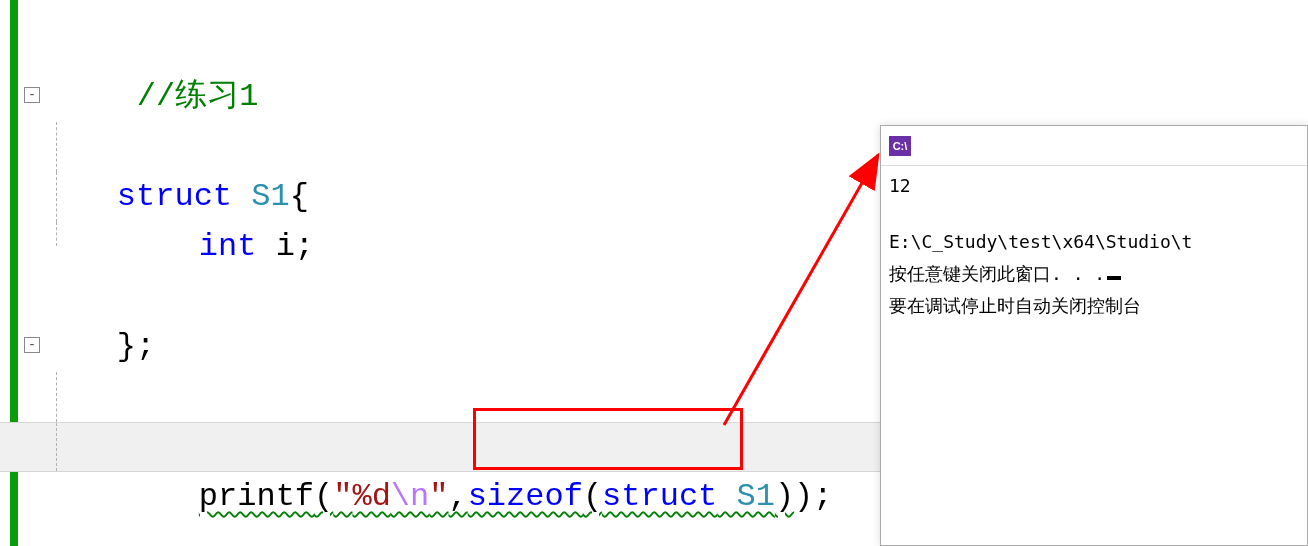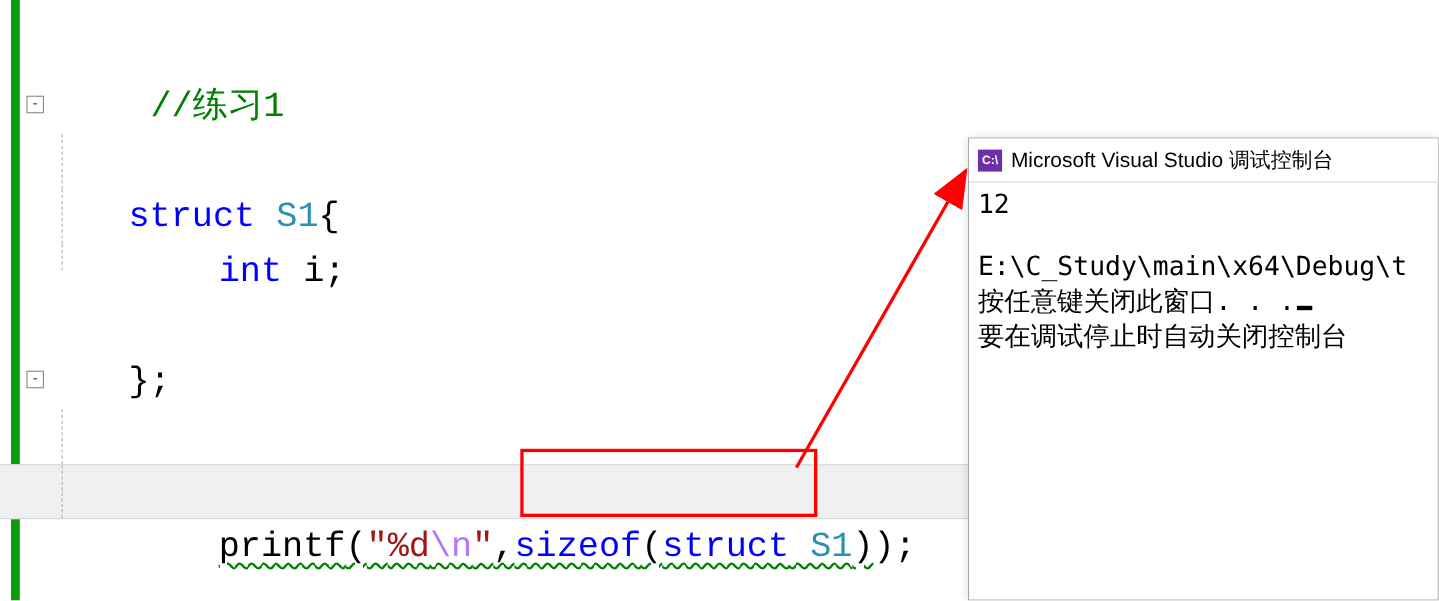--- a/index.html
+++ b/index.html
@@ -120,21 +120,21 @@
       font-family: Arial, sans-serif;
     }
     .console-title {
       font-family: "Microsoft YaHei", Arial, sans-serif;
       font-size: 19px;
       color: #000;
     }
     .console-body {
       padding: 4px 8px;
       font-family: "NSimSun", "SimSun", Consolas, monospace;
-      font-size: 24px;
+      font-size: 18px;
       line-height: 32px;
       color: #000;
     }
     .console-output { margin-bottom: 24px; }
     .cursor-block {
       display: inline-block;
       width: 14px;
       height: 4px;
       background: #000;
       vertical-align: baseline;
@@ -195,21 +195,20 @@
     <marker id="arrowhead" markerWidth="12" markerHeight="10" refX="11" refY="5" orient="auto">
       <polygon points="0 0, 12 5, 0 10" fill="#ff0000"></polygon>
     </marker>
   </defs>
   <line x1="8" y1="280" x2="162" y2="10" stroke="#ff0000" stroke-width="3" marker-end="url(#arrowhead)"></line>
 </svg>
 
 <div class="console-window">
   <div class="console-titlebar">
     <div class="console-icon">C:\</div>
-    <div class="console-title">Microsoft Visual Studio 调试控制台</div>
   </div>
   <div class="console-body">
     <div class="console-output">12</div>
-    <div>E:\C_Study\main\x64\Debug\t</div>
+    <div>E:\C_Study\test\x64\Studio\t</div>
     <div><span>按任意键关闭此窗口. . .</span><span class="cursor-block"></span></div>
     <div>要在调试停止时自动关闭控制台</div>
   </div>
 </div>
 
 </body></html>

